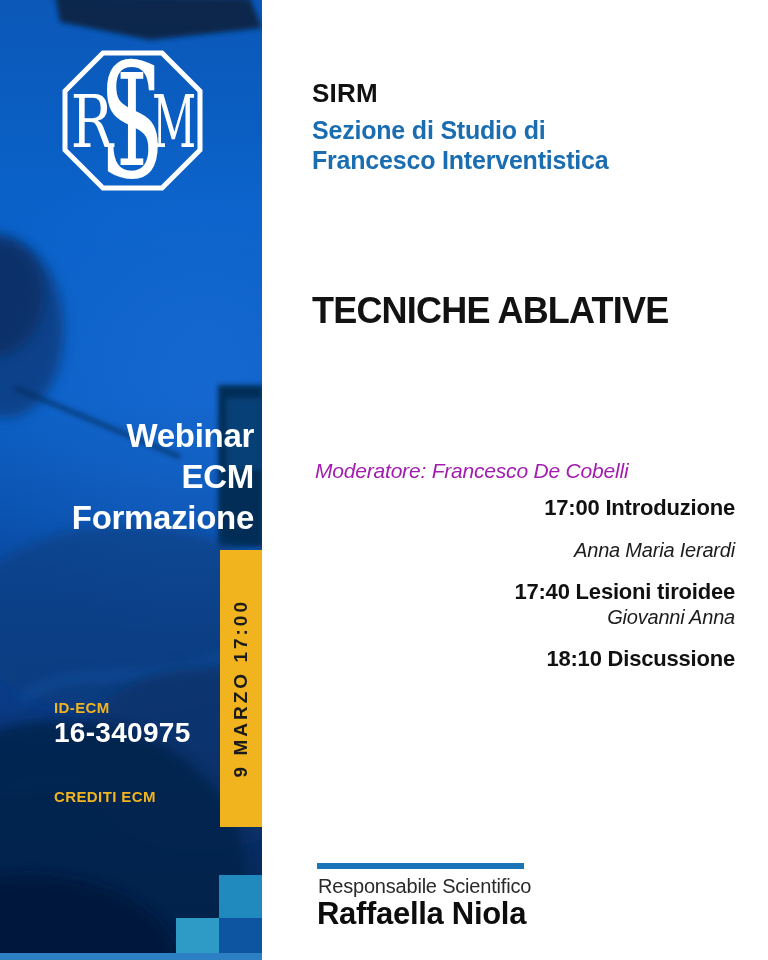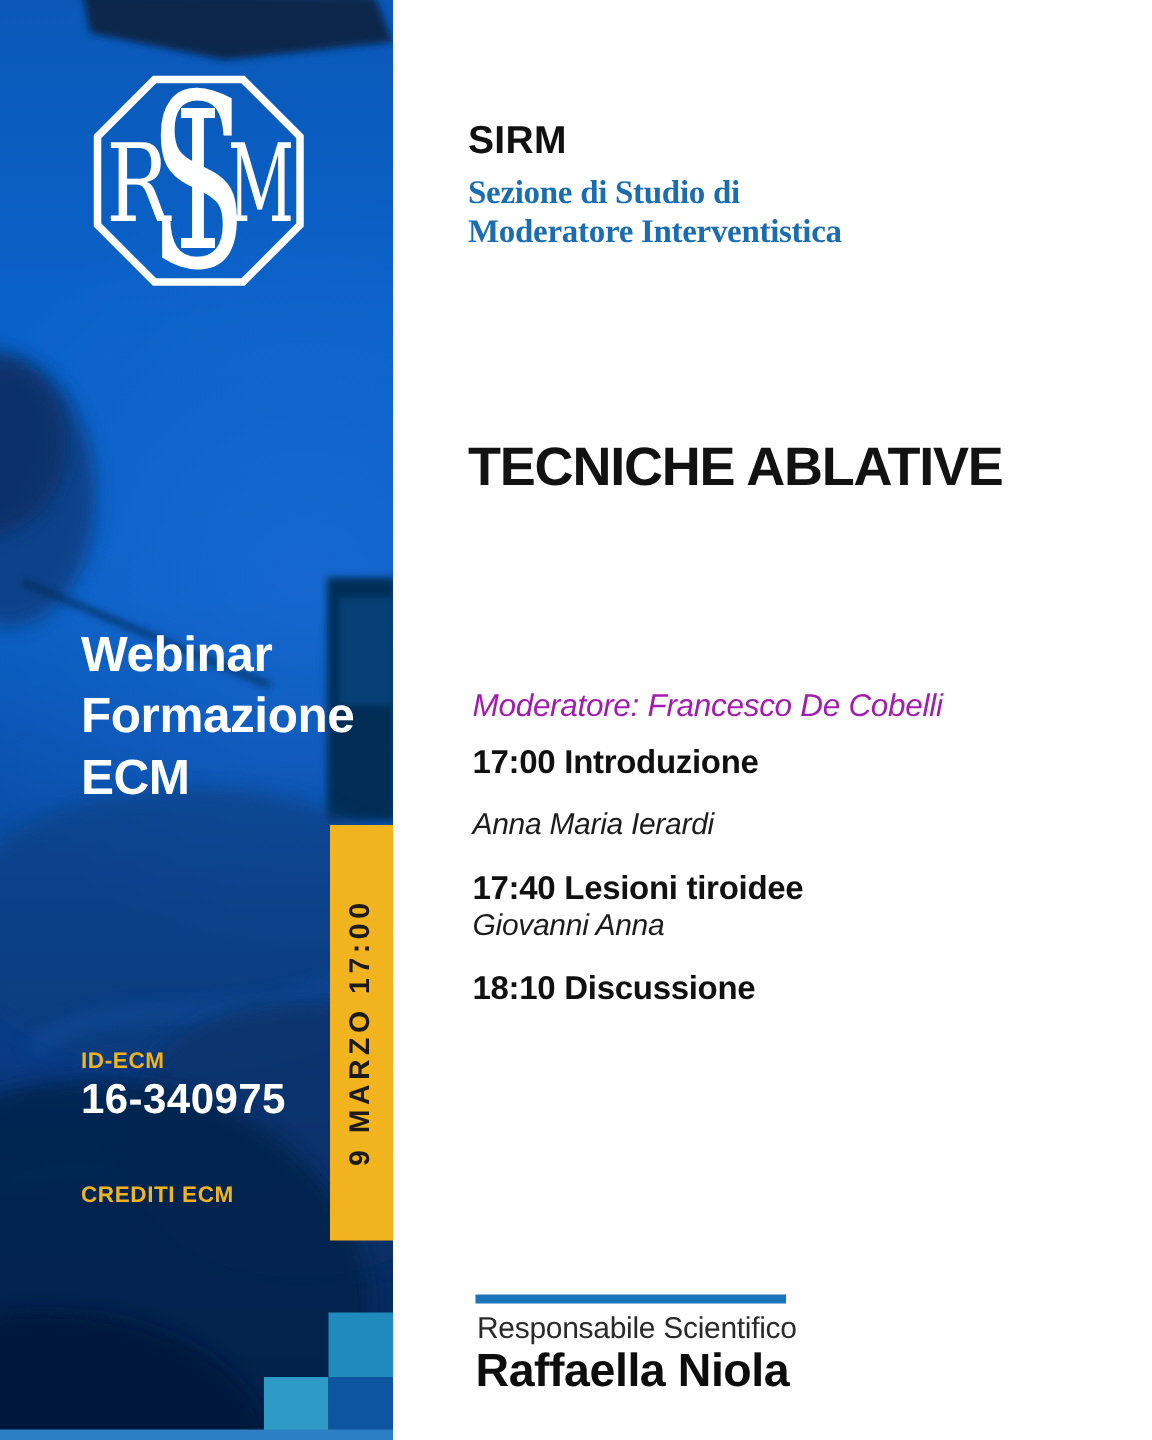--- a/index.html
+++ b/index.html
@@ -11,21 +11,21 @@
   .sidebar{
     position:absolute;left:0;top:0;width:262px;height:960px;overflow:hidden;
     background:
       radial-gradient(circle at 78% 40%, rgba(30,110,215,.55), rgba(30,110,215,0) 42%),
       linear-gradient(180deg,#0b58b8 0%,#0a62c9 22%,#0a5fc4 42%,#0a4da6 58%,#0a3e8c 70%,#082f68 84%,#062450 100%);
   }
   .photo-overlay{position:absolute;left:0;top:0;width:262px;height:960px;}
   .logo{position:absolute;left:62px;top:50px;width:141px;height:141px;}
   .event-title{
     position:absolute;left:54px;top:416px;width:200px;
-    color:#ffffff;font-size:33px;font-weight:700;line-height:1.24;letter-spacing:-.3px;
+    color:#ffffff;font-size:33px;font-weight:700;line-height:1.24;letter-spacing:-.3px;text-align:right;
   }
   .ribbon{
     position:absolute;left:220px;top:550px;width:42px;height:277px;
     background:#f1b41f;display:flex;align-items:center;justify-content:center;
   }
   .ribbon span{
     writing-mode:vertical-rl;transform:rotate(180deg);
     color:#1b1b1b;font-weight:700;font-size:19px;letter-spacing:3px;white-space:nowrap;
   }
   .cred-block{position:absolute;left:54px;width:170px;}
@@ -35,30 +35,30 @@
   .crediti-ecm{top:788px;}
   .px-square{position:absolute;}
   .sq1{left:219px;top:875px;width:43px;height:43px;background:#2089bd;}
   .sq2{left:176px;top:918px;width:43px;height:42px;background:#2e9bc6;}
   .sq3{left:219px;top:918px;width:43px;height:42px;background:#0d55a0;}
   .bottom-strip{left:0;top:953px;width:262px;height:7px;background:#2d7fc4;}
   
   .content{position:absolute;left:262px;top:0;width:506px;height:960px;background:#ffffff;margin-top:28px;}
   .org-block{position:absolute;left:50px;top:50px;}
   .org-name{color:#111111;font-size:26px;font-weight:800;letter-spacing:.2px;}
-  .org-section{color:#1b6db1;font-size:22px;font-weight:700;line-height:1.2;margin-top:6px;letter-spacing:-.2px;font-family:Liberation Serif, serif;}
+  .org-section{color:#1b6db1;font-size:25px;font-weight:700;line-height:1.2;margin-top:6px;letter-spacing:-.2px;}
   .main-title{
     position:absolute;left:50px;top:262px;width:430px;
     color:#121212;font-size:36px;font-weight:800;letter-spacing:-.8px;
   }
   .moderator{
     position:absolute;left:53px;top:431px;
     color:#a21caf;font-size:21px;font-style:italic;letter-spacing:-.2px;
   }
-  .program{position:absolute;left:53px;top:466px;width:420px;}
+  .program{position:absolute;left:53px;top:466px;width:420px;text-align:right;}
   .program-item{margin-bottom:16px;}
   .slot{color:#111111;font-size:22px;font-weight:700;line-height:1.25;letter-spacing:-.2px;}
   .speaker{color:#1c1c1c;font-size:20px;font-style:italic;line-height:1.2;letter-spacing:-.2px;}
   .speaker:empty{display:none;}
   .footer-bar{position:absolute;left:55px;top:835px;width:207px;height:6px;background:#1a74b8;}
   .role-label{position:absolute;left:56px;top:847px;color:#2a2a2a;font-size:20px;letter-spacing:-.2px;}
   .resp-name{position:absolute;left:55px;top:868px;color:#0d0d0d;font-size:31px;font-weight:800;letter-spacing:-.3px;}
   .serif-mono{font-family:"DejaVu Serif","Liberation Serif",serif;}
 </style>
 </head>
@@ -96,22 +96,22 @@
       <g fill="#ffffff" class="serif-mono" font-family="DejaVu Serif, Liberation Serif, serif">
         <text x="0" y="0" font-size="72" text-anchor="middle" transform="translate(30,97) scale(0.78,1)">R</text>
         <text x="0" y="0" font-size="72" text-anchor="middle" transform="translate(112,97) scale(0.60,1)">M</text>
         <text x="0" y="0" font-size="160" text-anchor="middle" transform="translate(70,127) scale(0.60,1)">S</text>
         <text x="0" y="0" font-size="128" text-anchor="middle" transform="translate(70,115) scale(0.62,1)">I</text>
       </g>
     </svg>
 
     <div class="event-title">
       <div>Webinar</div>
+      <div>ECM</div>
       <div>Formazione</div>
-      <div>ECM</div>
     </div>
 
     <div class="ribbon">
       <span>9 MARZO 17:00</span>
     </div>
 
     <div class="cred-block id-ecm">
       <div class="cred-label">ID-ECM</div>
       <div class="cred-value">16-340975</div>
     </div>
@@ -125,21 +125,21 @@
     <div class="px-square sq3"></div>
     <div class="px-square bottom-strip"></div>
   </div>
 
   <div class="content">
 
     <div class="org-block">
       <div class="org-name">SIRM</div>
       <div class="org-section">
         <div>Sezione di Studio di</div>
-        <div>Moderatore Interventistica</div>
+        <div>Francesco Interventistica</div>
       </div>
     </div>
 
     <div class="main-title">TECNICHE ABLATIVE</div>
 
     <div class="moderator">Moderatore: Francesco De Cobelli</div>
 
     <div class="program">
       <div class="program-item">
         <div class="slot">17:00 Introduzione</div>

